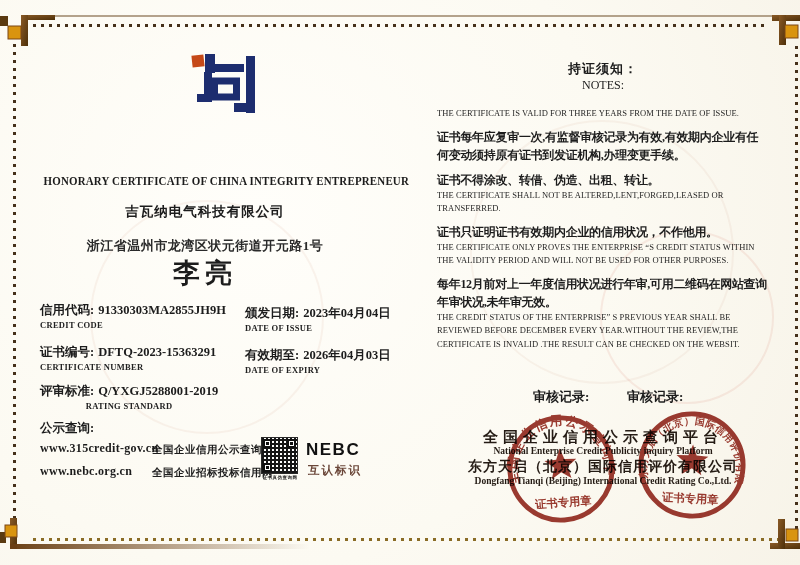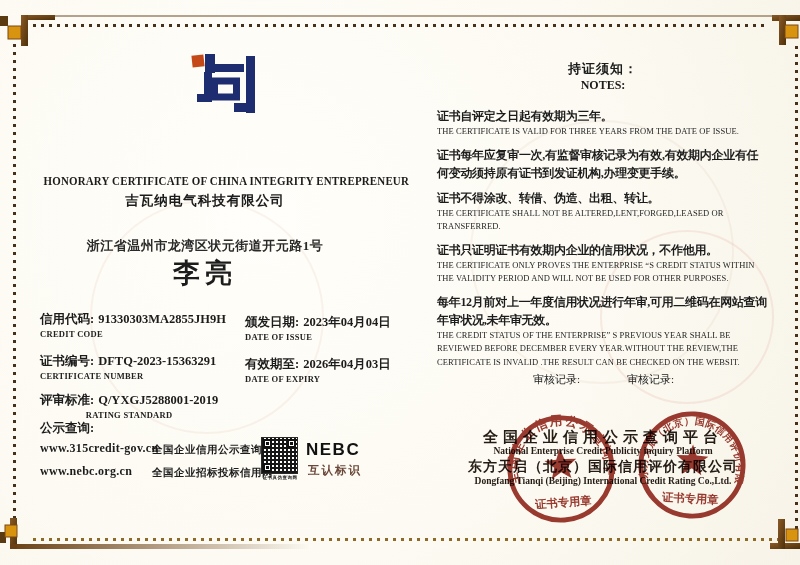--- a/index.html
+++ b/index.html
@@ -17,24 +17,24 @@
   .dot-h.bottom{background:repeating-linear-gradient(90deg,#8a6c26 0 3px,transparent 3px 8px);}
   .dot-v{position:absolute; width:3px; z-index:2;
     background:repeating-linear-gradient(180deg,#45301a 0 3px,transparent 3px 8px);}
   
   .wm{position:absolute; border-radius:50%; z-index:0;}
   
   .lp-center{left:35px; width:340px; text-align:center;}
   .cert-title{top:135px; font-size:31px; font-weight:bold; letter-spacing:0px; color:#141414;}
   .cert-subtitle{top:175px; font-size:11.5px; font-weight:bold; white-space:nowrap;
     transform:scaleX(.95); transform-origin:center; letter-spacing:.2px;}
-  .company{top:192px; font-size:13.5px; font-weight:bold; letter-spacing:1px;}
+  .company{top:203px; font-size:13.5px; font-weight:bold; letter-spacing:1px;}
   .address{top:237px; font-size:13px; font-weight:bold; letter-spacing:.5px; color:#2a2a2a;}
   .holder{top:255px; font-size:27px; font-weight:bold; letter-spacing:5px;}
-  .field{position:absolute;margin-top:9px;}
+  .field{position:absolute;}
   .f-cn{font-size:12.5px; font-weight:bold;}
   .f-en{font-size:8.5px; font-weight:bold; letter-spacing:.3px; margin-top:1px; color:#222;}
   .inquiry{left:40px; top:420px; font-size:12.5px; font-weight:bold;}
   .link-url{position:absolute; left:40px; font-size:12px; font-weight:bold; letter-spacing:.3px;}
   .link-desc{position:absolute; left:152px; font-size:10.5px; font-weight:bold; letter-spacing:.5px;}
   
   .qr{position:absolute; left:262px; top:438px; width:35px; height:35px; background:#f2f2ee;
     outline:1px solid #2a2a2a;
     background-image:
       repeating-linear-gradient(0deg,#161616 0 2px,transparent 2px 4px),
@@ -45,25 +45,25 @@
   .qr-caption{position:absolute; left:256px; top:475px; width:48px; text-align:center;
     font-size:4.5px; letter-spacing:.5px; color:#1a1a1a; font-weight:bold;}
   .nebc{position:absolute; left:306px; top:440px; font-family:"Liberation Sans","DejaVu Sans",sans-serif;
     font-size:17px; font-weight:bold; letter-spacing:1.5px; color:#111;}
   .nebc-label{position:absolute; left:308px; top:463px; font-size:11.5px; font-weight:bold;
     letter-spacing:2px; color:#6a4638;}
   
   .rp{position:absolute; left:437px; top:60px; width:332px;}
   .notes-head{text-align:center; margin-bottom:14px;}
   .nh-cn{font-size:13px; font-weight:bold; letter-spacing:1px; line-height:17px;}
-  .nh-en{font-size:12px; font-weight:bold; line-height:16px;}
+  .nh-en{font-size:12px; font-weight:normal; line-height:16px;}
   .note{margin-bottom:7px;}
   .note .cn{font-size:12px; font-weight:bold; letter-spacing:-.3px; line-height:18px;}
   .note .en{font-size:8.5px; font-weight:normal; line-height:13.5px; letter-spacing:.1px; color:#1f1f1f;}
-  .review{position:absolute; top:372px; font-size:11px; font-weight:normal;}
+  .review{position:absolute; top:388px; font-size:13px; font-weight:bold;}
   .review.r1{left:533px;} .review.r2{left:627px;}
   .orgs{position:absolute; left:437px; top:429px; width:332px; text-align:center; z-index:4;}
   .org-cn1{font-size:15px; font-weight:bold; letter-spacing:5px; line-height:16px; color:#241b14;}
   .org-en{font-size:9.5px; font-weight:bold; line-height:13px; color:#241b14;}
   .org-cn2{font-size:14px; font-weight:bold; letter-spacing:1px; line-height:17px; color:#241b14;}
   .seal{position:absolute; z-index:5; mix-blend-mode:multiply; opacity:.88;}
   .seal.s1{left:506px; top:414px; transform:rotate(-4deg);}
   .seal.s2{left:637px; top:410px; transform:rotate(3deg);}
 </style>
 </head>
@@ -172,21 +172,20 @@
 
   <div class="nebc">NEBC</div>
   <div class="nebc-label">互认标识</div>
 
   <div class="rp">
     <div class="notes-head">
       <div class="nh-cn">持证须知：</div>
       <div class="nh-en">NOTES:</div>
     </div>
     <div class="note">
-      <div class="cn">证书自评定之日起有效期为三年。</div>
       <div class="en">THE CERTIFICATE IS VALID FOR THREE YEARS FROM THE DATE OF ISSUE.</div>
     </div>
     <div class="note">
       <div class="cn">证书每年应复审一次,有监督审核记录为有效,有效期内企业有任何变动须持原有证书到发证机构,办理变更手续。</div>
     </div>
     <div class="note">
       <div class="cn">证书不得涂改、转借、伪造、出租、转让。</div>
       <div class="en">THE CERTIFICATE SHALL NOT BE ALTERED,LENT,FORGED,LEASED OR TRANSFERRED.</div>
     </div>
     <div class="note">

